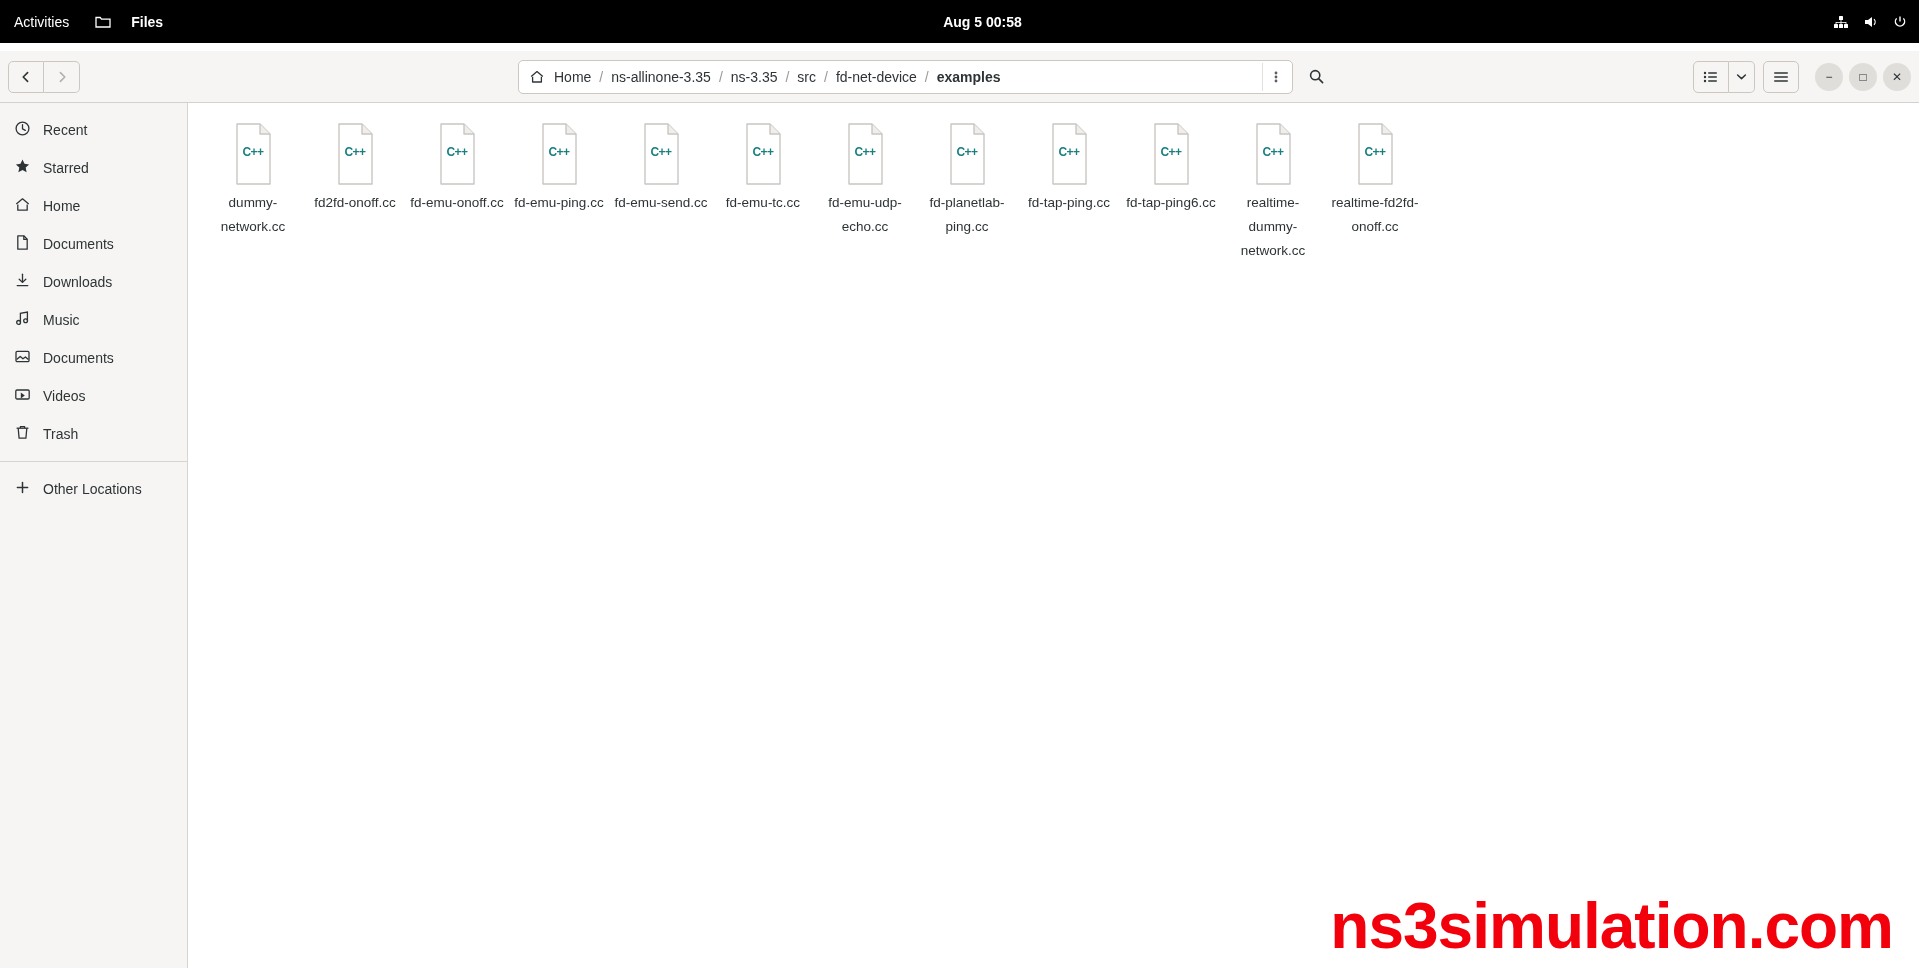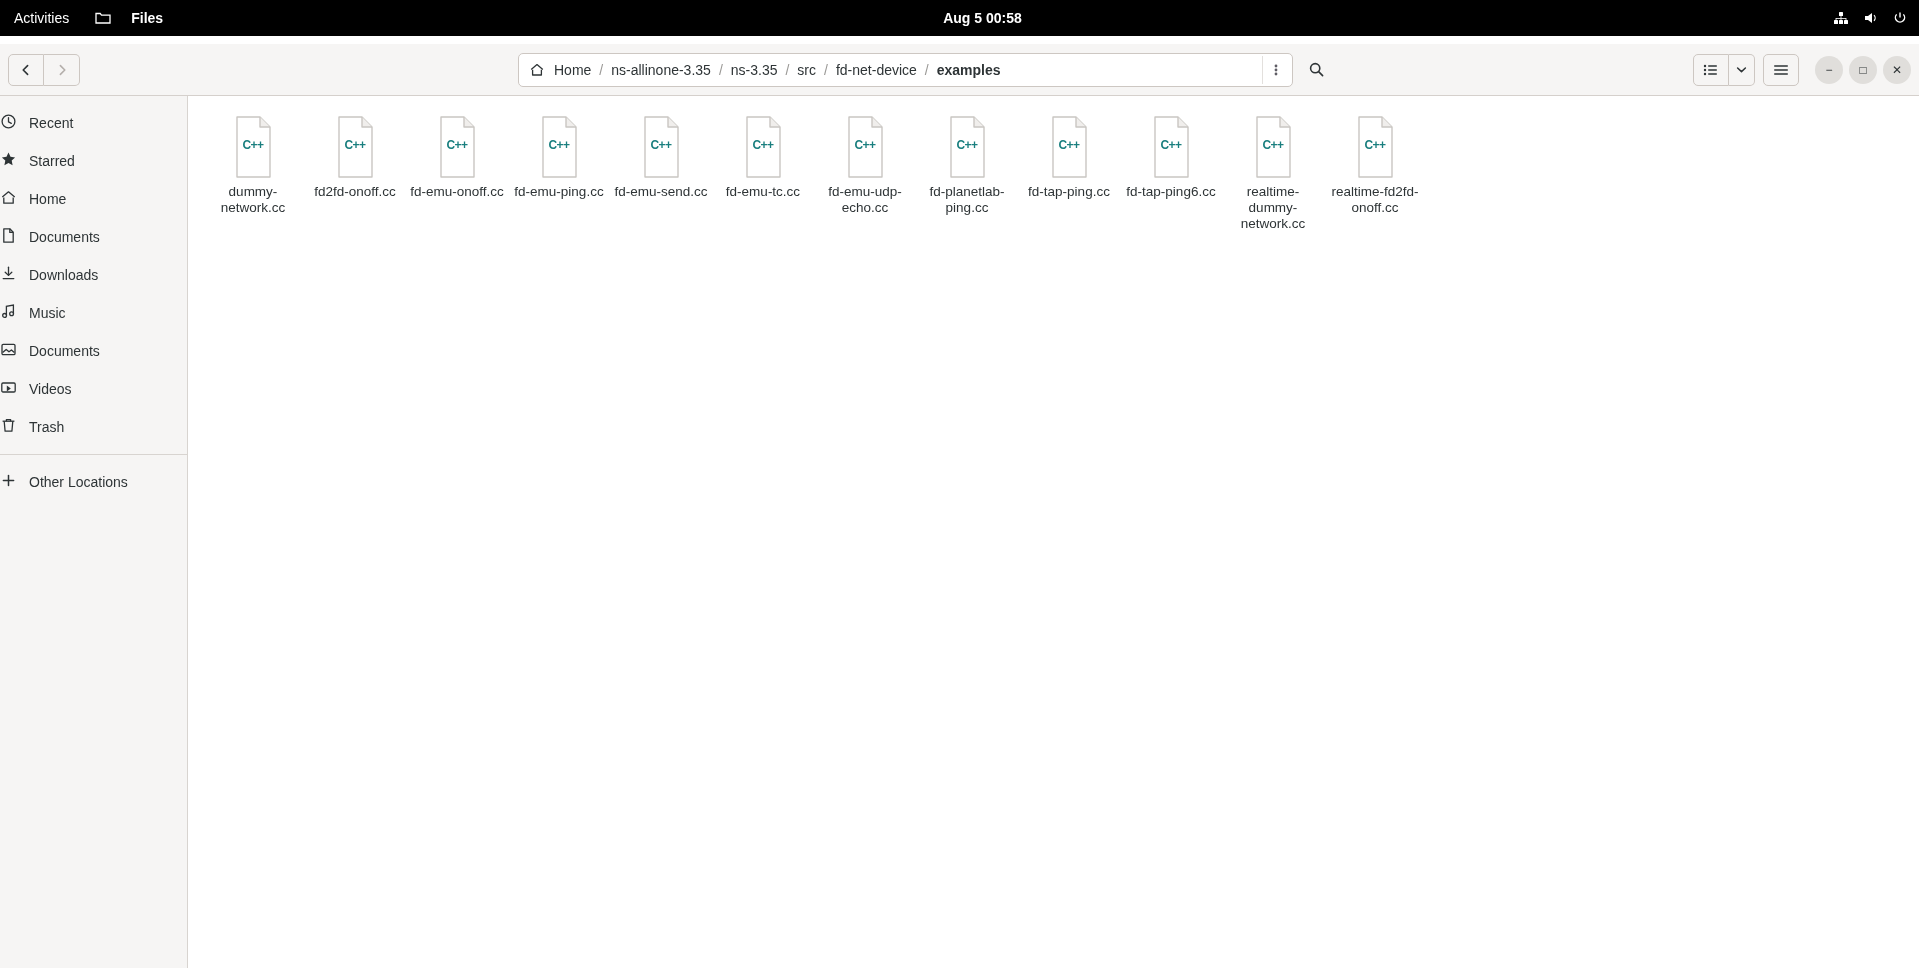--- a/index.html
+++ b/index.html
@@ -5,21 +5,21 @@
   * { margin:0; padding:0; box-sizing:border-box; }
   html, body {
     width:1919px; height:968px;
     font-family:"Liberation Sans", sans-serif;
     background:#ffffff;
     overflow:hidden;
   }
 
   
   .top-bar {
-    height:36px;
+    height:43px;
     background:#000000;
     color:#ffffff;
     display:flex;
     align-items:center;
     font-size:14px;
     padding:0 14px;
     position:relative;
   }
   .top-bar .activities { font-weight:400; margin-right:26px; cursor:pointer; }
   .top-bar .appname {
@@ -117,21 +117,21 @@
 
   .sidebar {
     width:188px;
     background:#f6f5f4;
     border-right:1px solid #d8d4d0;
     padding-top:8px;
     flex-shrink:0;
   }
   .side-item {
     display:flex; align-items:center; gap:12px;
-    height:38px; padding:0 0;
+    height:38px; padding:0 14px;
     font-size:14px; color:#2e3436; cursor:pointer;
   }
   .side-item .lbl { white-space:nowrap; }
   .side-sep { height:1px; background:#d8d4d0; margin:8px 0; }
 
   .content {
     flex:1;
     background:#ffffff;
     position:relative;
     overflow:hidden;
@@ -148,21 +148,21 @@
     padding:6px 4px 8px 4px;
     display:flex;
     flex-direction:column;
     align-items:center;
     cursor:pointer;
     border-radius:6px;
   }
   .file .name {
     margin-top:6px;
     font-size:13.5px;
-    line-height:16px;
+    line-height:24px;
     text-align:center;
     color:#2e3436;
     word-break:break-word;
     max-width:96px;
   }
   .doc-icon { position:relative; width:48px; height:62px; }
   .doc-icon svg { display:block; }
   .cpp-label {
     position:absolute;
     top:22px; left:0; right:0;
@@ -554,15 +554,16 @@
                 <path d="M31 1v10h10" fill="#f0eeec" stroke="#c9c6c2" stroke-width="1.4" stroke-linejoin="round"></path>
               </svg>
             <div class="cpp-label">C++</div>
           </div>
           <div class="name">realtime-fd2fd-onoff.cc</div>
         </div>
 
 
       </div>
 
+      <div class="watermark">ns3simulation.com</div>
     </div>
   </div>
 </div>
 
 </body></html>

